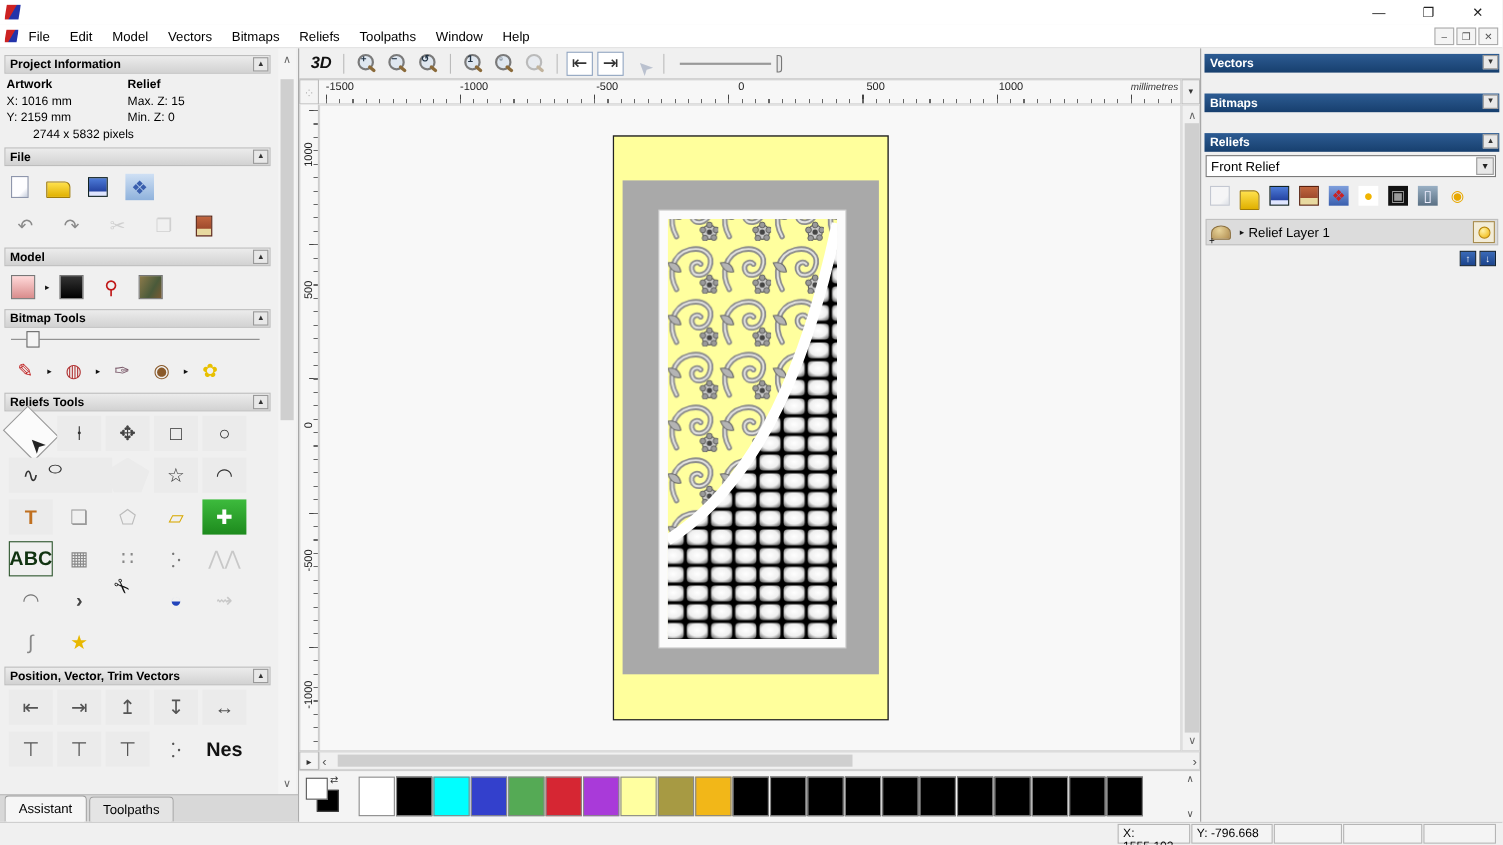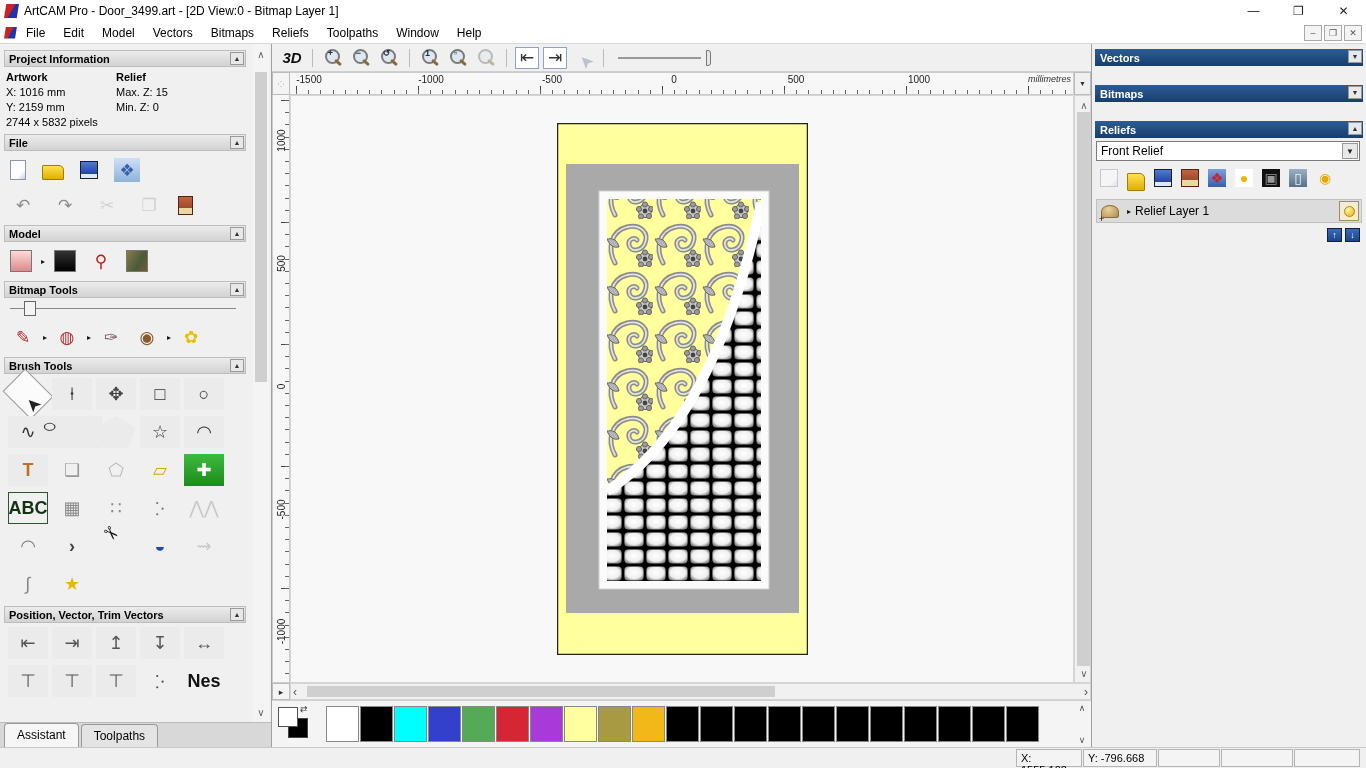--- a/index.html
+++ b/index.html
@@ -121,21 +121,20 @@
   .st-fill { width:1016px; }
   .st-cell { border:1px solid #b5b5b5; background:#f4f4f4; margin:1px 1px 1px 0; padding:2px 4px 0 4px; }
   .st-x { width:66px; } .st-y { width:74px; }
   .st-e1 { width:62px; } .st-e2 { width:72px; } .st-e3 { width:66px; }
 </style>
 </head>
 <body>
 
 <div class="titlebar">
   <span class="logo"></span>
-  <span class="title-text">ArtCAM Pro - Door_3499.art - [2D View:0 - Bitmap Layer 1]</span>
   <span class="win-controls">
     <span class="win-btn">—</span>
     <span class="win-btn">❐</span>
     <span class="win-btn">✕</span>
   </span>
 </div>
 
 <div class="menubar">
   <span class="logo" style="width:13px;height:12px;"></span>
   <span style="display:flex;">
@@ -164,21 +163,21 @@
         <span>Project Information</span>
         <span class="hdr-btn">▲</span>
       </div>
       <div class="proj-grid">
         <span class="bold">Artwork</span>
         <span class="bold">Relief</span>
         <span>X: 1016 mm</span>
         <span>Max. Z: 15</span>
         <span>Y: 2159 mm</span>
         <span>Min. Z: 0</span>
-        <span style="grid-column:1/3;">2744 x 5832 pixels</span>
+        <span style="grid-column:1/3;margin-left:24px;">2744 x 5832 pixels</span>
       </div>
 
       <div class="section-hdr">
         <span>File</span>
         <span class="hdr-btn">▲</span>
       </div>
       <div class="icon-row" style="gap:16px;">
           <span class="icon ic-page"></span>
           <span class="icon ic-folder"></span>
           <span class="icon ic-floppy"></span>
@@ -217,21 +216,21 @@
           <span class="flyout">▸</span>
           <span class="icon" style="color: rgb(176, 48, 48);">◍</span>
           <span class="flyout">▸</span>
           <span class="icon" style="color: rgb(119, 85, 102);">✑</span>
           <span class="icon" style="color: rgb(138, 90, 42);">◉</span>
           <span class="flyout">▸</span>
           <span class="icon" style="color: rgb(232, 192, 0);">✿</span>
         </div>
 
       <div class="section-hdr">
-        <span>Brush Tools</span>
+        <span>Reliefs Tools</span>
         <span class="hdr-btn">▲</span>
       </div>
       <div class="vt-grid">
           <span class="icon rotNW pressed" style="color: rgb(34, 34, 34);">➤</span>
           <span class="icon" style="color: rgb(51, 51, 51);">⍿</span>
           <span class="icon" style="color: rgb(68, 68, 68);">✥</span>
           <span class="icon" style="color: rgb(51, 51, 51);">□</span>
           <span class="icon" style="color: rgb(51, 51, 51);">○</span>
         </div>
       <div class="vt-grid">

